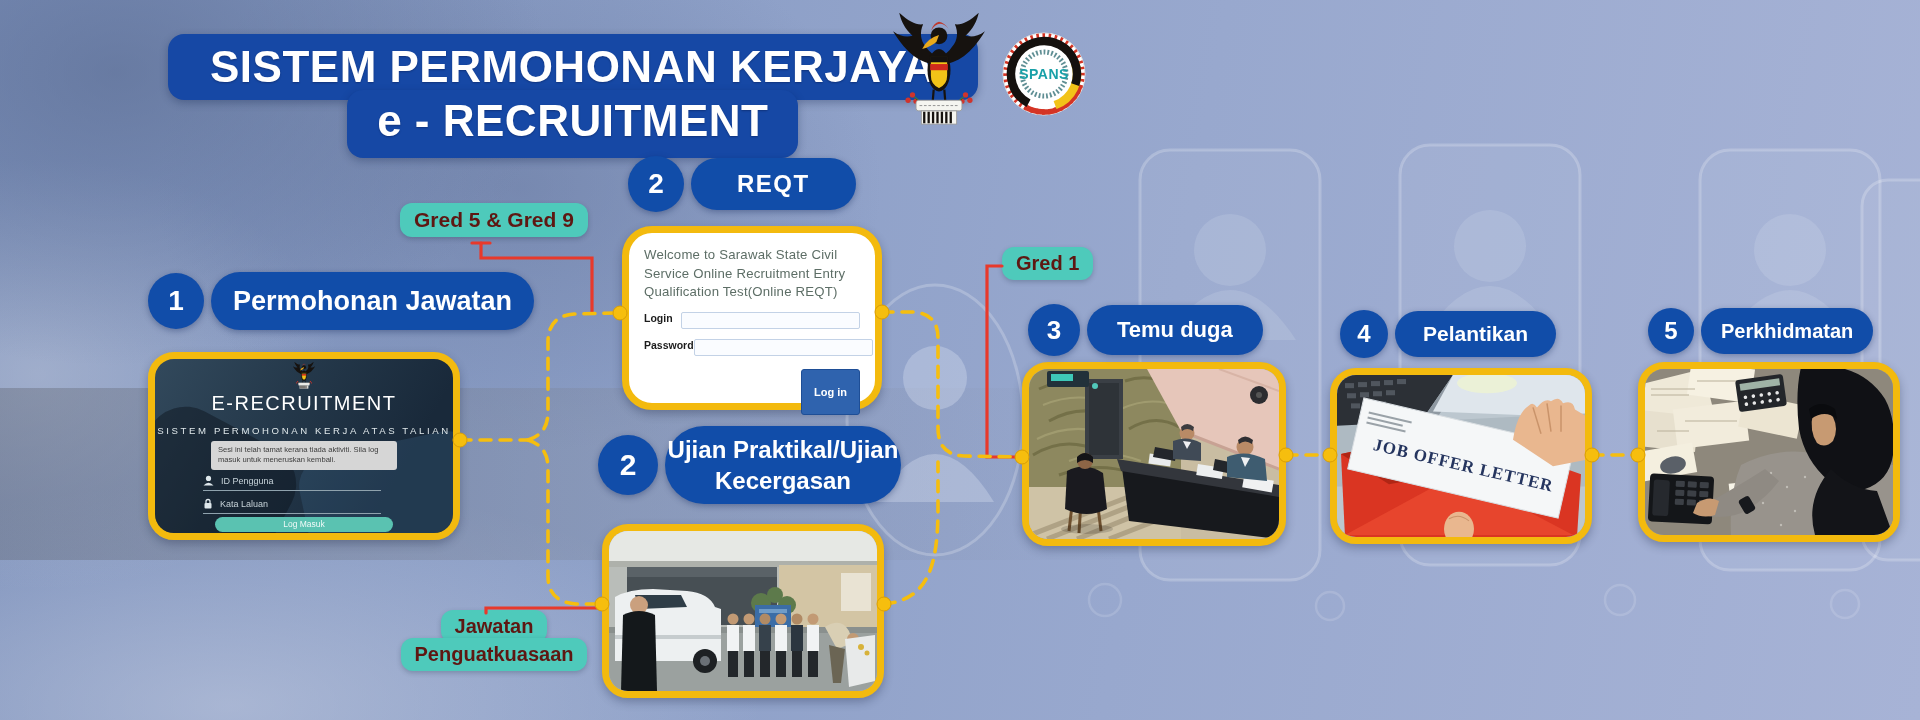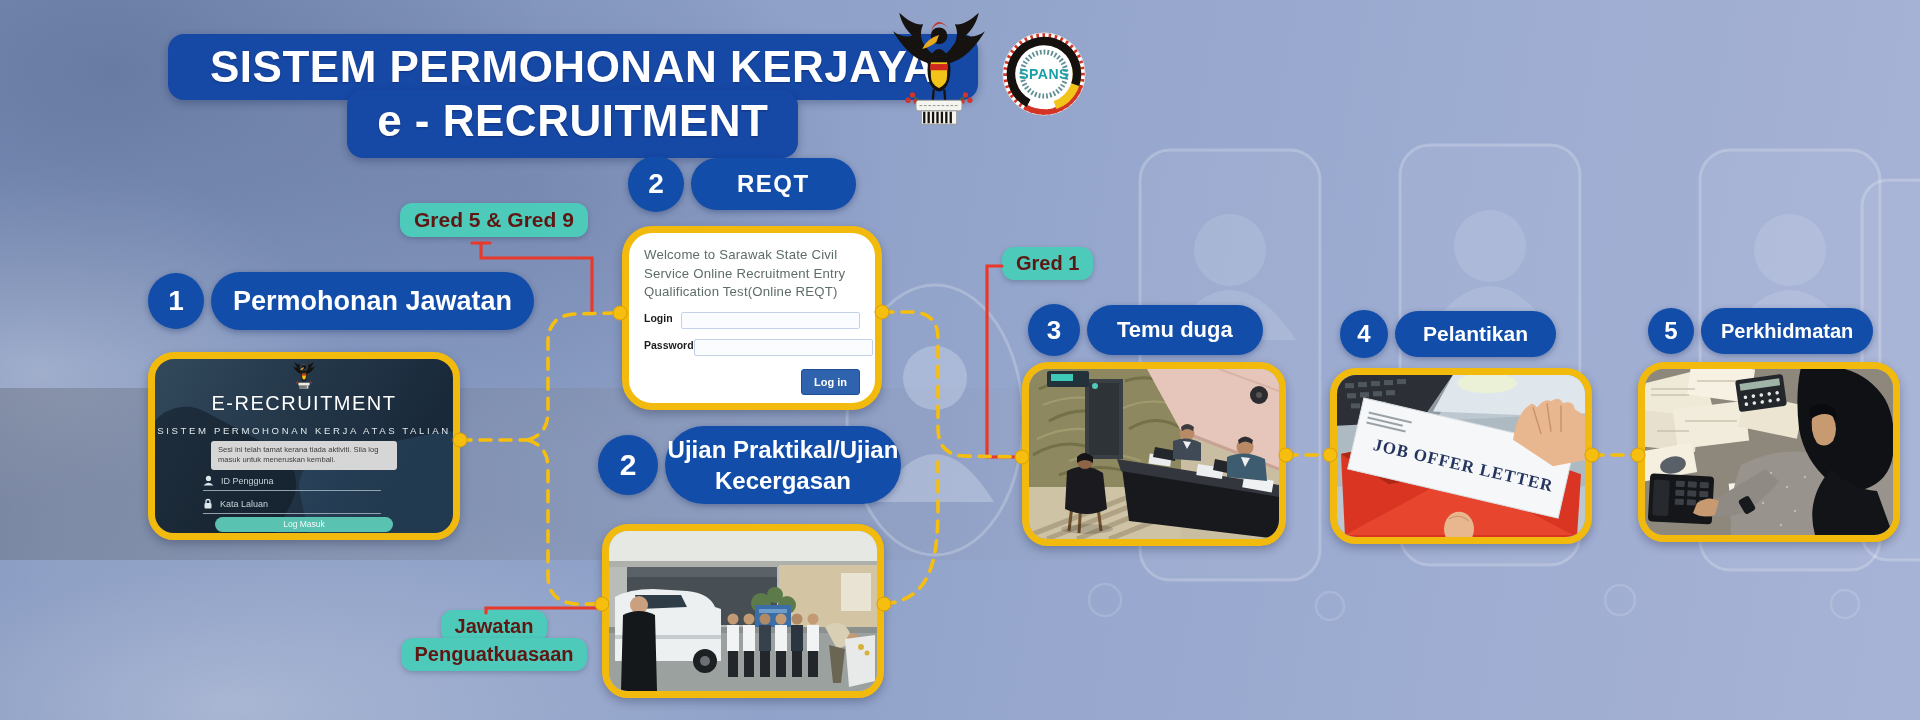--- a/index.html
+++ b/index.html
@@ -44,21 +44,21 @@
   
   #reqt-form { position:absolute; left:622px; top:226px; width:260px; height:184px; z-index:4;
     background:#fff; border:7px solid #f3ba0e; border-radius:30px; padding:13px 15px;
     box-shadow:0 4px 10px rgba(20,30,60,.3); }
   #reqt-form .welcome { font-size:13.2px; color:#5d6e66; line-height:1.42; letter-spacing:.2px; }
   .frow { display:flex; align-items:flex-start; margin-top:10px; }
   .frow label { width:58px; font-size:10.5px; font-weight:bold; color:#1c1c1c; }
   .frow input { flex:1; height:17px; border:1px solid #c3d2e6; background:#fafcff; border-radius:2px; }
   .fbtn-row { text-align:right; margin-top:13px; }
   .fbtn { font-size:11px; font-weight:bold; color:#fff; background:#2f63ae; border:1px solid #1e4e96;
-    border-radius:3px; padding:6px 12px; font-family:"Liberation Sans",sans-serif; }
+    border-radius:3px; padding:16px 12px; font-family:"Liberation Sans",sans-serif; }
 
   
   #erec { position:absolute; left:148px; top:352px; width:312px; height:188px; z-index:4;
     border:7px solid #f3ba0e; border-radius:26px; overflow:hidden;
     background:linear-gradient(120deg,#32495c,#24384a 40%,#19293a 78%);
     box-shadow:0 4px 10px rgba(20,30,60,.3); }
   .shade1 { position:absolute; left:-40px; top:60px; width:160px; height:190px;
     background:rgba(10,18,26,.45); transform:rotate(28deg); border-radius:40px; }
   .shade2 { position:absolute; right:-30px; bottom:-20px; width:180px; height:110px;
     background:rgba(70,120,160,.22); transform:rotate(-12deg); border-radius:30px; }

